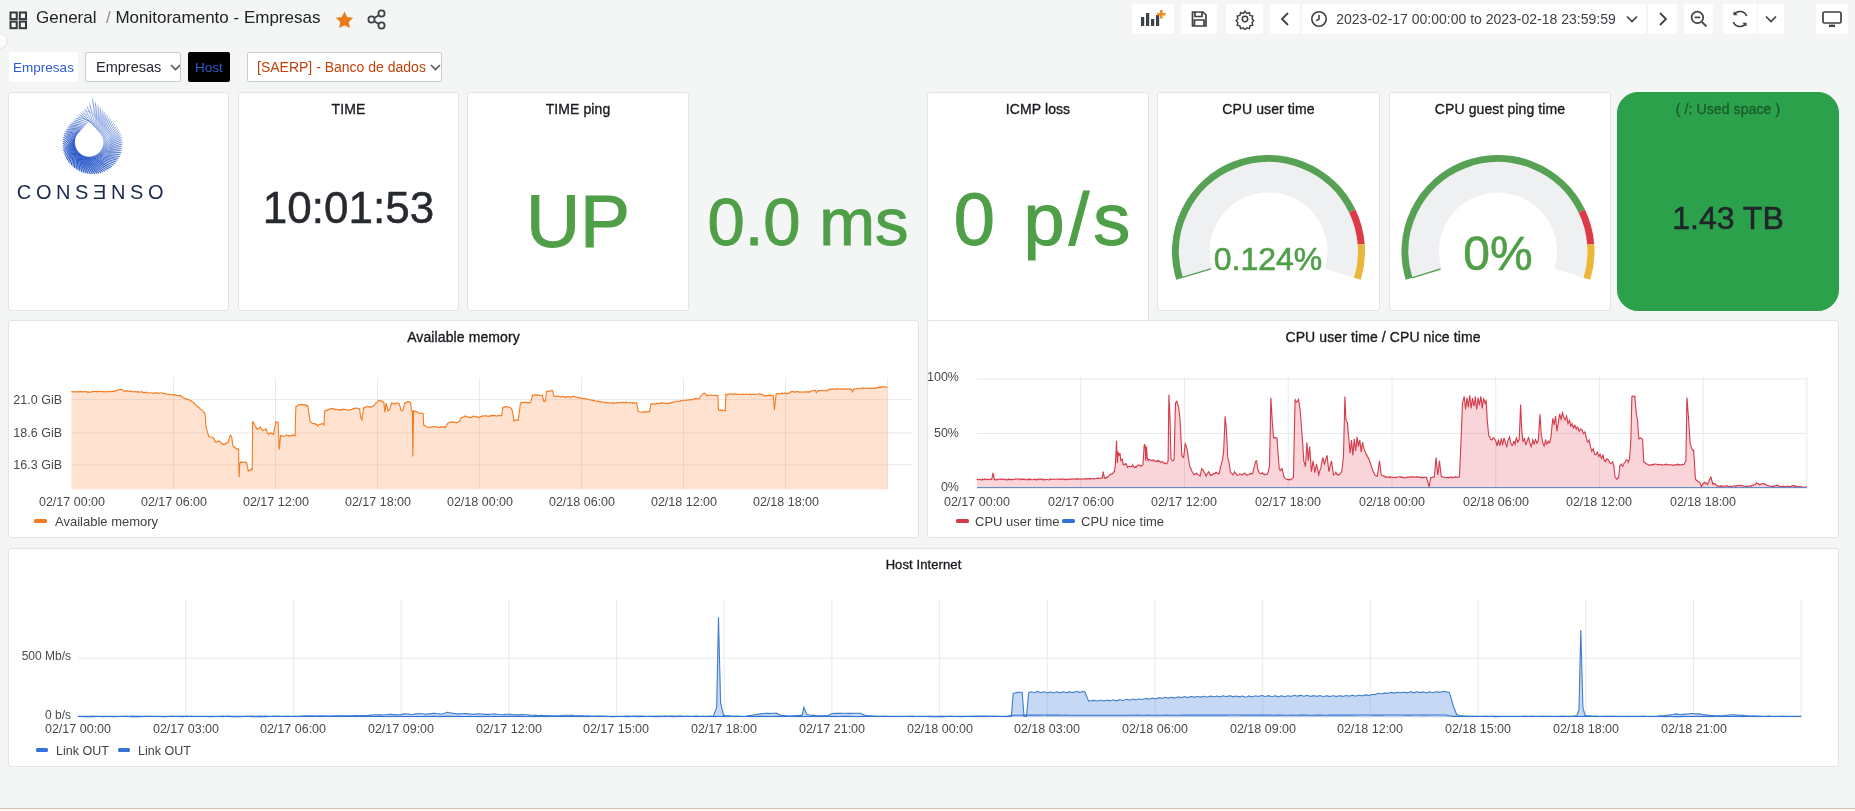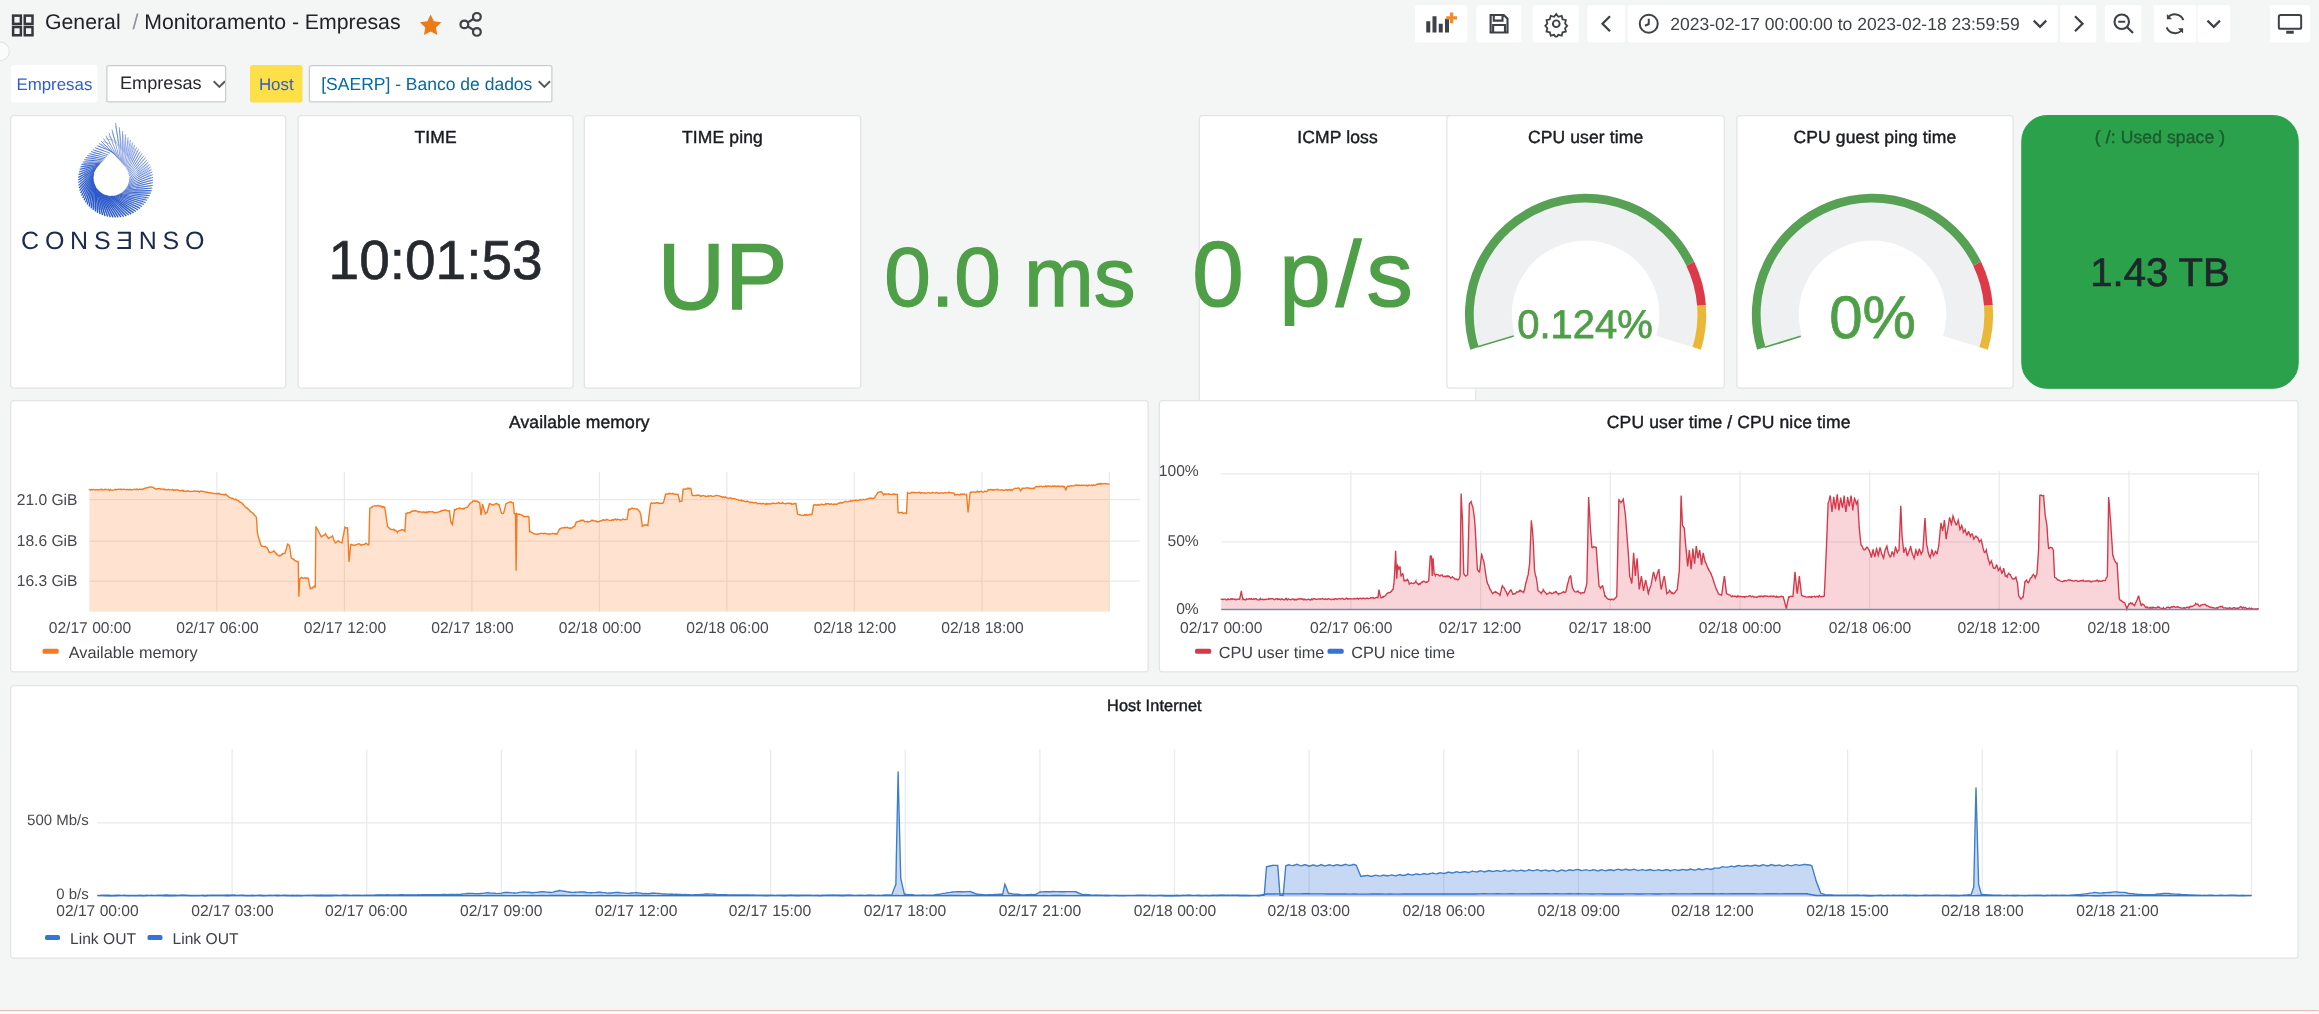--- a/index.html
+++ b/index.html
@@ -100,33 +100,33 @@
         <rect x="7" y="14.6" width="6" height="2.4" fill="#3e4146"></rect>
       </svg>
     </div>
 
 <div style="position:absolute;left:-8px;top:33px;width:16px;height:16px;border-radius:8px;background:#fbfbfb;border:1px solid #e4e5e6;"></div>
 
 <div style="position:absolute;left:9px;top:52px;width:69px;height:30px;background:#fff;border-radius:2px;display:flex;align-items:center;justify-content:center;font-size:13.5px;font-weight:500;color:#2f5dd0;">Empresas</div>
 <div style="position:absolute;left:85px;top:52px;width:96px;height:30px;background:#fff;border:1px solid #c9ccd1;border-radius:2px;display:flex;align-items:center;font-size:14.5px;color:#26282d;padding-left:10px;">Empresas<svg width="11" height="7" style="position:static;margin-left:9px">
         <path d="M1 1 L5.5 5.5 L10 1" stroke="#56585e" stroke-width="1.6" fill="none"></path>
       </svg></div>
-<div style="position:absolute;left:200px;top:52px;width:42px;height:30px;background:#fde047;border-radius:2px;display:flex;align-items:center;justify-content:center;font-size:13.5px;font-weight:500;color:#2f5dd0;">Host</div>
-<div style="position:absolute;left:247px;top:52px;width:195px;height:30px;background:#fff;border:1px solid #c9ccd1;border-radius:2px;display:flex;align-items:center;font-size:14px;color:#0369a1;padding-left:9px;white-space:nowrap;">[SAERP] - Banco de dados<svg width="11" height="7" style="position:static;margin-left:4px;flex:none">
+<div style="position:absolute;left:188px;top:52px;width:42px;height:30px;background:#000000;border-radius:2px;display:flex;align-items:center;justify-content:center;font-size:13.5px;font-weight:500;color:#2f5dd0;">Host</div>
+<div style="position:absolute;left:247px;top:52px;width:195px;height:30px;background:#fff;border:1px solid #c9ccd1;border-radius:2px;display:flex;align-items:center;font-size:14px;color:#c2410c;padding-left:9px;white-space:nowrap;">[SAERP] - Banco de dados<svg width="11" height="7" style="position:static;margin-left:4px;flex:none">
         <path d="M1 1 L5.5 5.5 L10 1" stroke="#56585e" stroke-width="1.6" fill="none"></path>
       </svg></div>
 
 <div class="panel" style="left:8px;top:92px;width:221px;height:219px;"></div>
 <div class="panel" style="left:238px;top:92px;width:221px;height:219px;padding-left:20px;">
       <div class="ptitle">TIME</div>
     </div>
 <div class="panel" style="left:467px;top:92px;width:222px;height:219px;">
       <div class="ptitle">TIME ping</div>
     </div>
-<div class="panel" style="left:927px;top:92px;width:222px;height:249px;margin-left:32px;">
+<div class="panel" style="left:927px;top:92px;width:222px;height:249px;">
       <div class="ptitle">ICMP loss</div>
     </div>
 <div class="panel" style="left:1157px;top:92px;width:223px;height:219px;">
       <div class="ptitle">CPU user time</div>
     </div>
 <div class="panel" style="left:1389px;top:92px;width:222px;height:219px;">
       <div class="ptitle">CPU guest ping time</div>
     </div>
 <div class="panel" style="left:1617px;top:92px;width:222px;height:219px;background:#2aa14a;border-color:#2aa14a;border-radius:21px;">
       <div class="ptitle" style="color:#1c5c2e;">( /: Used space )</div>

